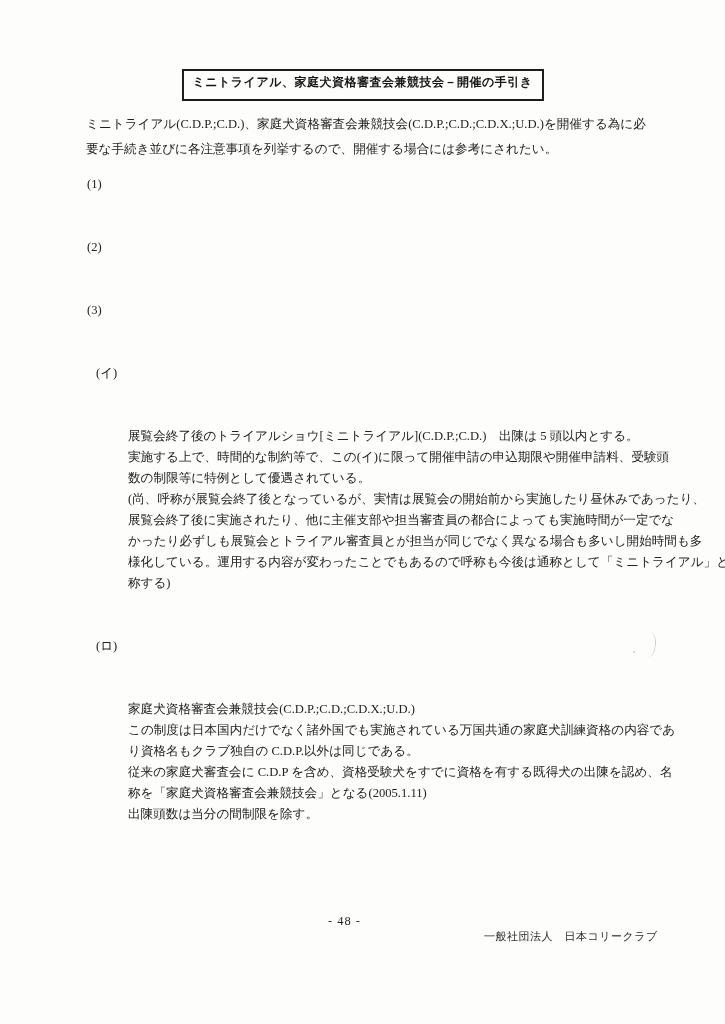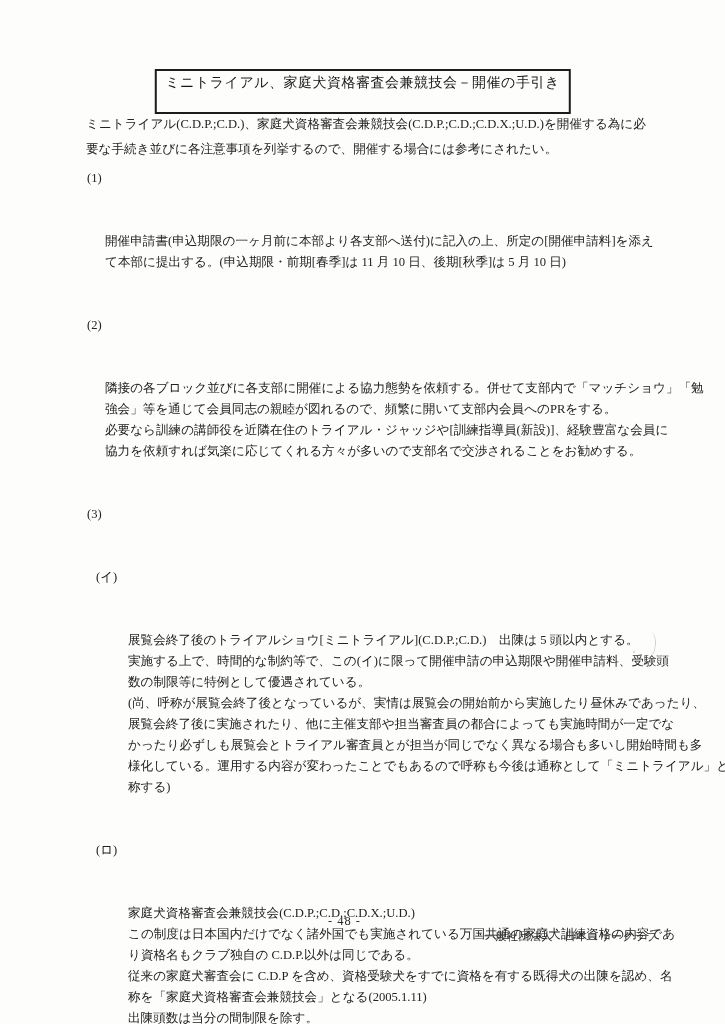--- a/index.html
+++ b/index.html
@@ -16,38 +16,38 @@
     overflow: hidden;
     font-family: "Liberation Serif", "DejaVu Serif", serif;
     color: #222;
   }
   .title-box {
     position: absolute;
     top: 69px;
     left: 50%;
     transform: translateX(-50%);
     border: 2px solid #1c1c1c;
-    padding: 3px 9px 20px 9px;
-    font-size: 14px;
-    font-weight: normal;
+    padding: 3px 9px 8px 9px;
+    font-size: 12px;
+    font-weight: bold;
     letter-spacing: 0.5px;
     white-space: pre;
     color: #161616;
   }
   .content {
     position: absolute;
     left: 86px;
     top: 112px;
     width: 625px;
     font-size: 12.6px;
   }
   .intro {
     line-height: 25px;
     white-space: pre;
-    margin-bottom: 6px;
+    margin-bottom: 12px;
   }
   .list {
     line-height: 21px;
   }
   .item {
     position: relative;
     white-space: pre;
   }
   .item .num {
     position: absolute;
@@ -106,30 +106,24 @@
 
   <div class="content">
 
     <div class="intro">ミニトライアル(C.D.P.;C.D.)、家庭犬資格審査会兼競技会(C.D.P.;C.D.;C.D.X.;U.D.)を開催する為に必
 要な手続き並びに各注意事項を列挙するので、開催する場合には参考にされたい。</div>
 
     <div class="list">
 
       <div class="item l1">
         <span class="num">(1)</span>
-        <div class="body">開催申請書(申込期限の一ヶ月前に本部より各支部へ送付)に記入の上、所定の[開催申請料]を添え
-て本部に提出する。(申込期限・前期[春季]は 11 月 10 日、後期[秋季]は 5 月 10 日)</div>
       </div>
 
       <div class="item l1">
         <span class="num">(2)</span>
-        <div class="body">隣接の各ブロック並びに各支部に開催による協力態勢を依頼する。併せて支部内で「マッチショウ」「勉
-強会」等を通じて会員同志の親睦が図れるので、頻繁に開いて支部内会員へのPRをする。
-必要なら訓練の講師役を近隣在住のトライアル・ジャッジや[訓練指導員(新設)]、経験豊富な会員に
-協力を依頼すれば気楽に応じてくれる方々が多いので支部名で交渉されることをお勧めする。</div>
       </div>
 
       <div class="item l1">
         <span class="num">(3)</span>
       </div>
 
       <div class="item l2">
         <span class="num">(イ)</span>
         <div class="body">展覧会終了後のトライアルショウ[ミニトライアル](C.D.P.;C.D.)　出陳は 5 頭以内とする。
 実施する上で、時間的な制約等で、この(イ)に限って開催申請の申込期限や開催申請料、受験頭

